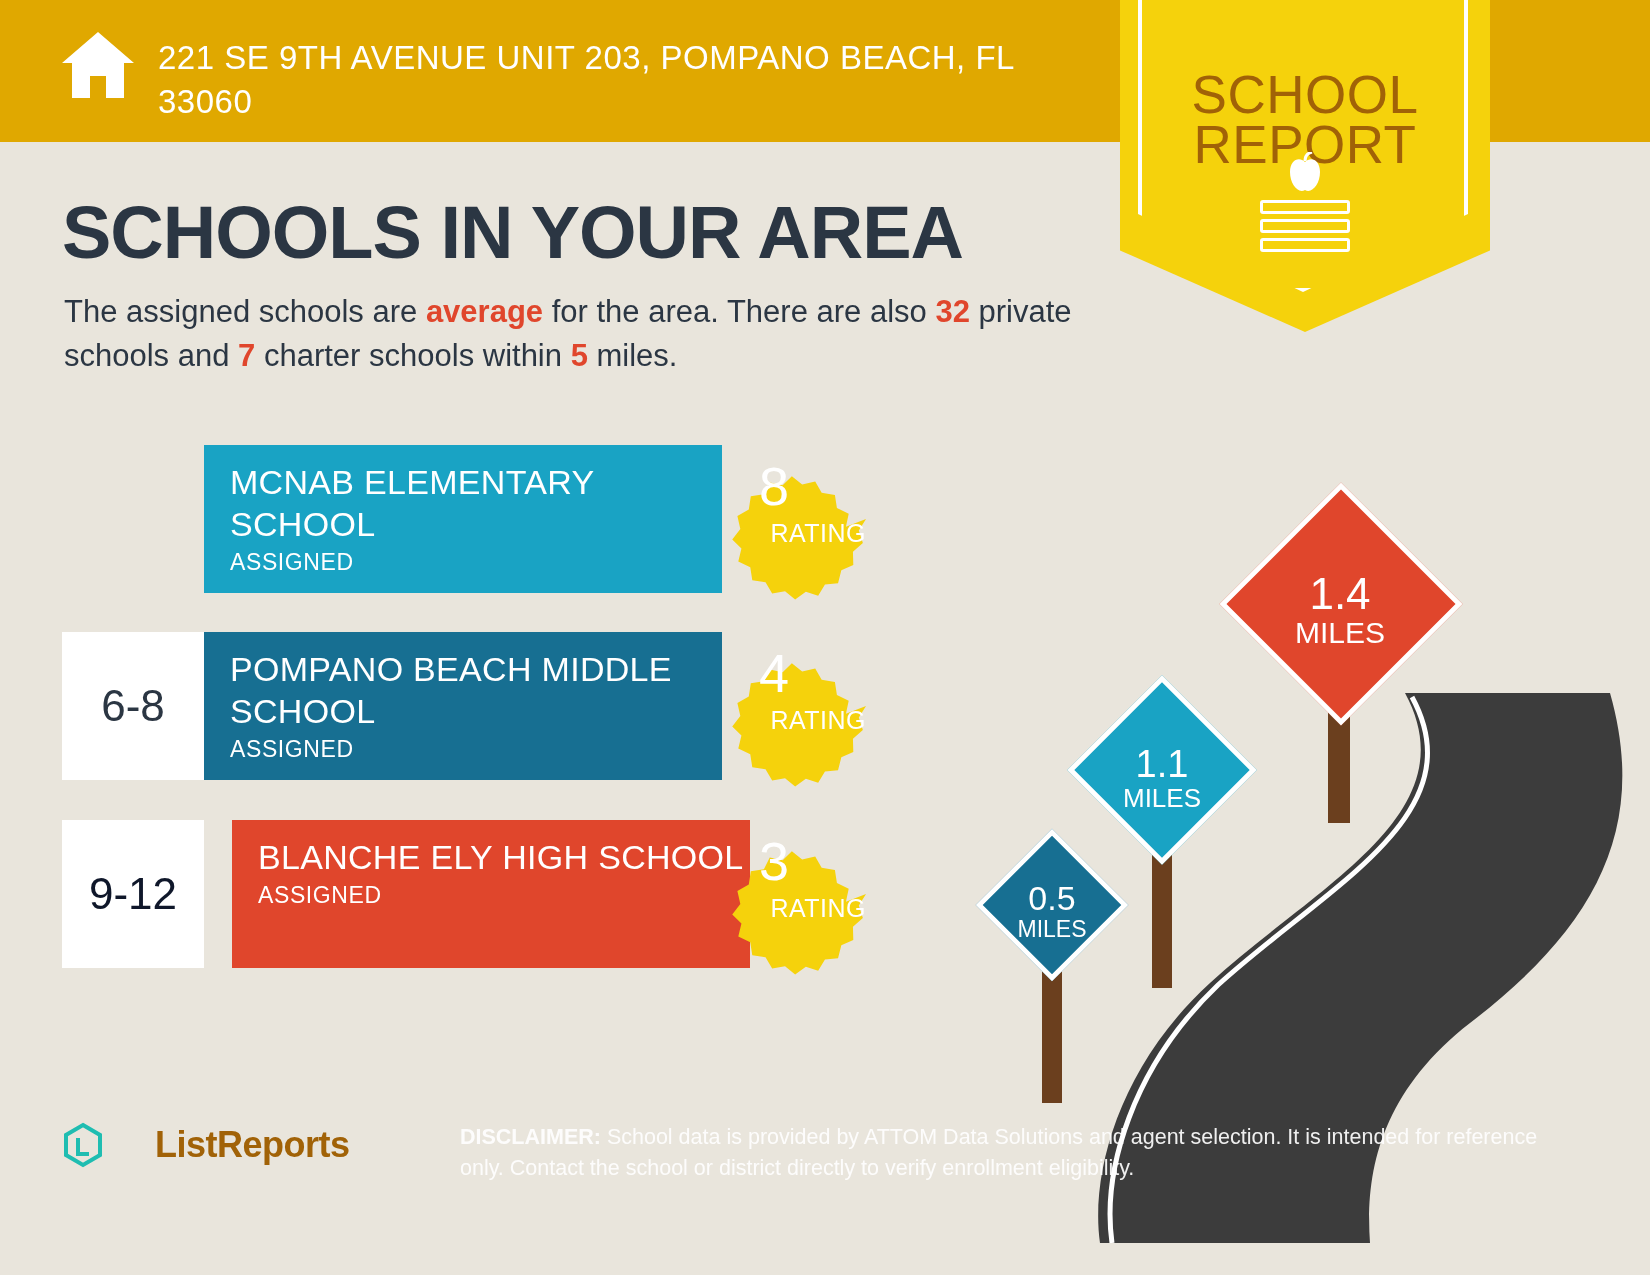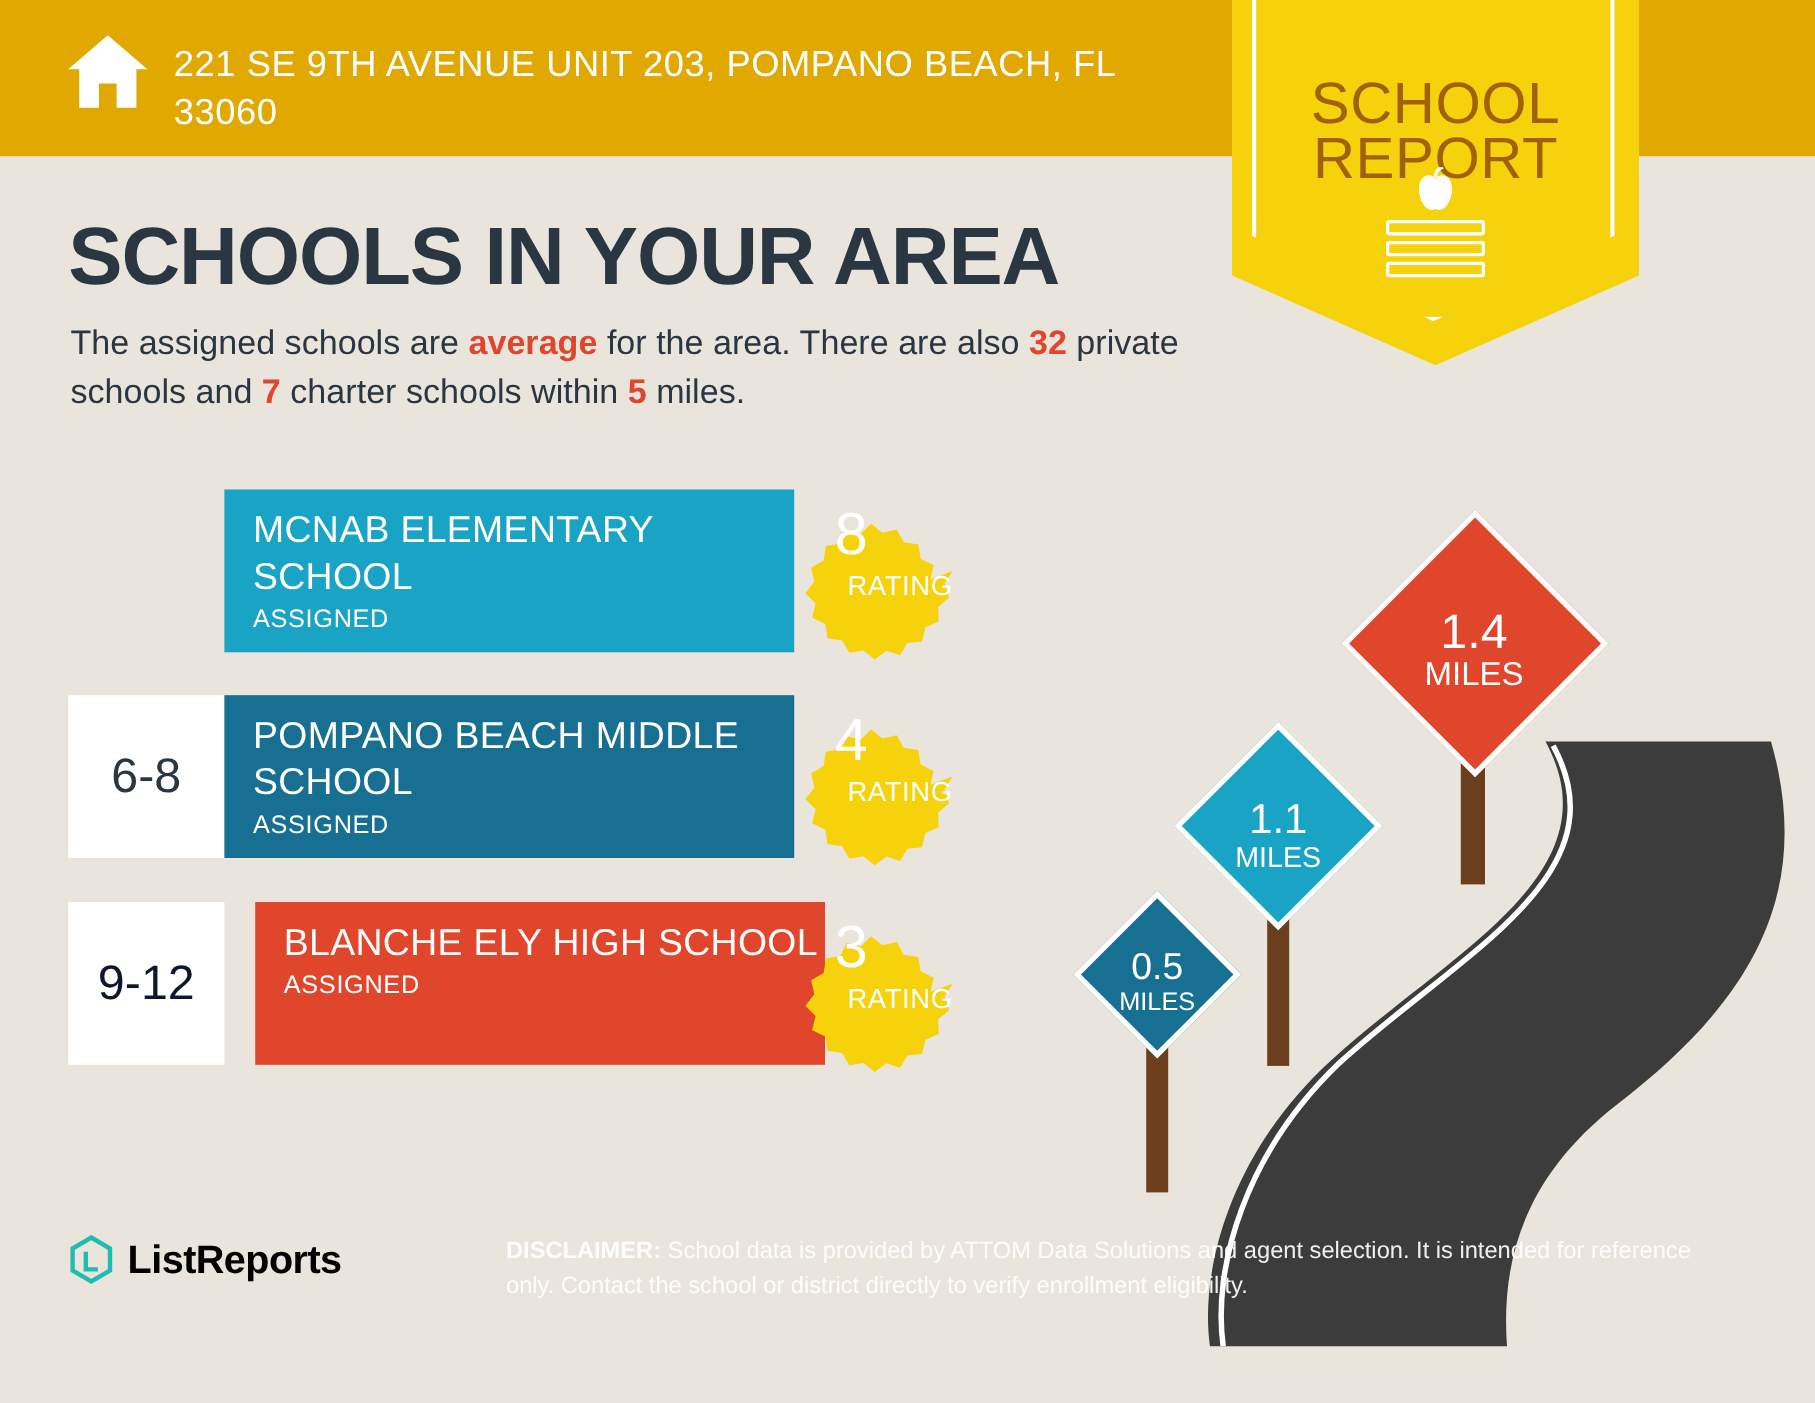--- a/index.html
+++ b/index.html
@@ -198,21 +198,21 @@
     text-align: right;
     font-size: 25px;
     color: #ffffff;
     letter-spacing: 0.5px;
   }
 
   
   .road-area {
     position: absolute;
     left: 950px;
-    top: 464px;
+    top: 483px;
     width: 700px;
     height: 760px;
   }
   .sign {
     position: absolute;
   }
   .sign .post {
     position: absolute;
     background: #6b3f1e;
   }
@@ -238,23 +238,24 @@
     top: 1122px;
     display: flex;
     align-items: center;
   }
   .footer-logo .mark {
     width: 42px; height: 46px;
     margin-right: 12px;
   }
   .footer-logo .txt {
     font-size: 36px;
-    color: #000000;
+    color: #a16207;
     font-weight: bold;
     letter-spacing: -0.5px;
+    margin-left: 39px;
   }
   .disclaimer {
     position: absolute;
     left: 460px;
     top: 1122px;
     width: 1120px;
     font-size: 21.5px;
     line-height: 31px;
     color: #ffffff;
     opacity: 0.92;

